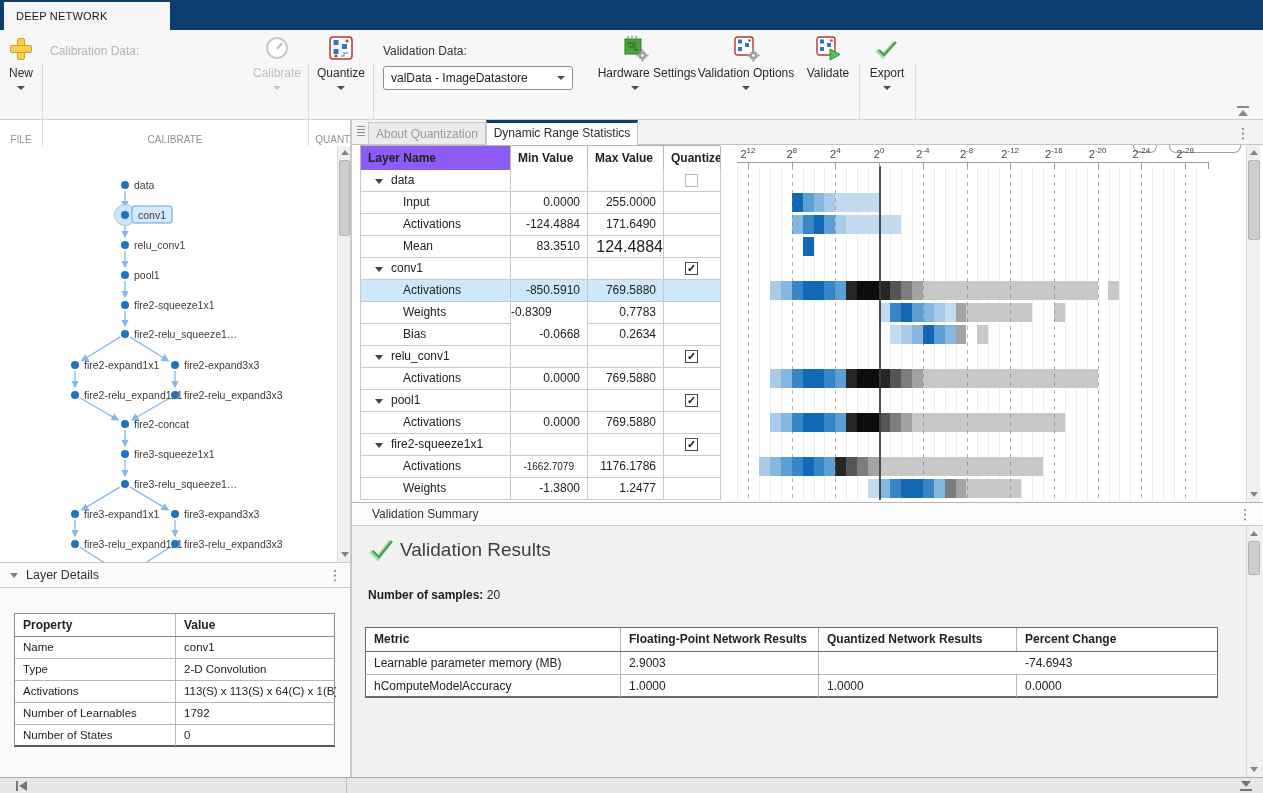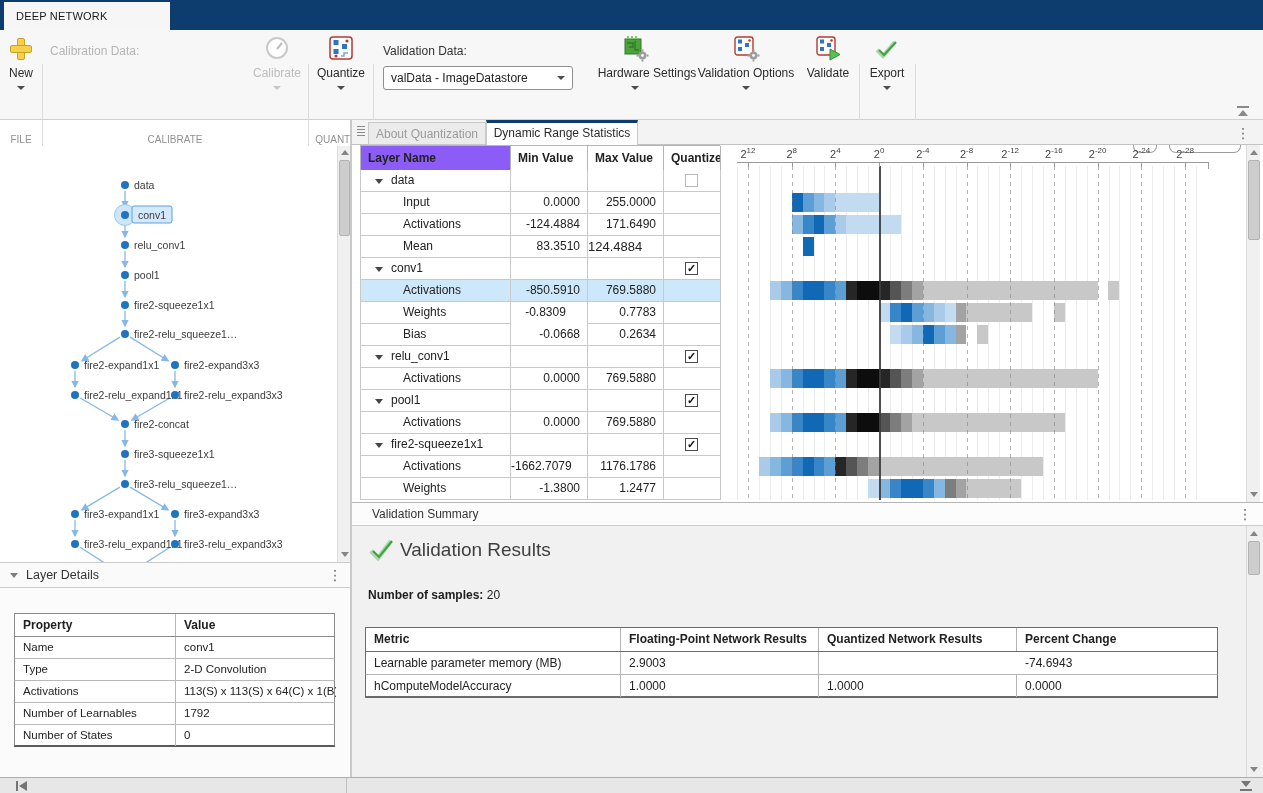--- a/index.html
+++ b/index.html
@@ -362,21 +362,21 @@
           </div>
           <div class="cell" style="left: 150px; top: 0px; width: 77px; height: 22px; border-right: 1px solid rgb(201, 201, 201); border-bottom: 1px solid rgb(201, 201, 201); font-size: 12px; line-height: 21px; box-sizing: border-box; text-align: right; padding-right: 7px;">-124.4884</div>
           <div class="cell" style="left: 227px; top: 0px; width: 76px; height: 22px; border-right: 1px solid rgb(201, 201, 201); border-bottom: 1px solid rgb(201, 201, 201); font-size: 12px; line-height: 21px; box-sizing: border-box; text-align: right; padding-right: 7px;">171.6490</div>
           <div class="cell" style="left: 303px; top: 0px; width: 57px; height: 22px; border-right: 1px solid rgb(201, 201, 201); border-bottom: 1px solid rgb(201, 201, 201); font-size: 12px; line-height: 21px; box-sizing: border-box;"></div>
         </div>
         <div style="position: absolute; left: 0px; top: 91px; width: 360px; height: 22px; border-left: 1px solid rgb(201, 201, 201); box-sizing: border-box; background: rgb(255, 255, 255);">
           <div class="cell" style="left: 0px; top: 0px; width: 150px; height: 22px; border-right: 1px solid rgb(201, 201, 201); border-bottom: 1px solid rgb(201, 201, 201); font-size: 12px; line-height: 21px; box-sizing: border-box;">
             <div style="position: absolute; left: 42px; top: 0px; line-height: 21px;">Mean</div>
           </div>
           <div class="cell" style="left: 150px; top: 0px; width: 77px; height: 22px; border-right: 1px solid rgb(201, 201, 201); border-bottom: 1px solid rgb(201, 201, 201); font-size: 12px; line-height: 21px; box-sizing: border-box; text-align: right; padding-right: 7px;">83.3510</div>
-          <div class="cell" style="left: 227px; top: 0px; width: 76px; height: 22px; border-right: 1px solid rgb(201, 201, 201); border-bottom: 1px solid rgb(201, 201, 201); font-size: 13px; line-height: 21px; box-sizing: border-box; padding-right: 7px;">124.4884</div>
+          <div class="cell" style="left: 227px; top: 0px; width: 76px; height: 22px; border-right: 1px solid rgb(201, 201, 201); border-bottom: 1px solid rgb(201, 201, 201); font-size: 16px; line-height: 21px; box-sizing: border-box; text-align: right; ">124.4884</div>
           <div class="cell" style="left: 303px; top: 0px; width: 57px; height: 22px; border-right: 1px solid rgb(201, 201, 201); border-bottom: 1px solid rgb(201, 201, 201); font-size: 12px; line-height: 21px; box-sizing: border-box;"></div>
         </div>
         <div style="position: absolute; left: 0px; top: 113px; width: 360px; height: 22px; border-left: 1px solid rgb(201, 201, 201); box-sizing: border-box; background: rgb(255, 255, 255);">
           <div class="cell" style="left: 0px; top: 0px; width: 150px; height: 22px; border-right: 1px solid rgb(201, 201, 201); border-bottom: 1px solid rgb(201, 201, 201); font-size: 12px; line-height: 21px; box-sizing: border-box;">
             <div style="position: absolute; left: 14px; top: 9px; width: 0px; height: 0px; border-left: 4px solid transparent; border-right: 4px solid transparent; border-top: 5px solid rgb(68, 68, 68);"></div>
             <div style="position: absolute; left: 30px; top: 0px; line-height: 21px;">conv1</div>
           </div>
           <div class="cell" style="left: 150px; top: 0px; width: 77px; height: 22px; border-right: 1px solid rgb(201, 201, 201); border-bottom: 1px solid rgb(201, 201, 201); font-size: 12px; line-height: 21px; box-sizing: border-box; text-align: right; padding-right: 7px;"></div>
           <div class="cell" style="left: 227px; top: 0px; width: 76px; height: 22px; border-right: 1px solid rgb(201, 201, 201); border-bottom: 1px solid rgb(201, 201, 201); font-size: 12px; line-height: 21px; box-sizing: border-box; text-align: right; padding-right: 7px;"></div>
           <div class="cell" style="left: 303px; top: 0px; width: 57px; height: 22px; border-right: 1px solid rgb(201, 201, 201); border-bottom: 1px solid rgb(201, 201, 201); font-size: 12px; line-height: 21px; box-sizing: border-box;">
@@ -388,21 +388,21 @@
             <div style="position: absolute; left: 42px; top: 0px; line-height: 21px;">Activations</div>
           </div>
           <div class="cell" style="left: 150px; top: 0px; width: 77px; height: 22px; border-right: 1px solid rgb(201, 201, 201); border-bottom: 1px solid rgb(201, 201, 201); font-size: 12px; line-height: 21px; box-sizing: border-box; text-align: right; padding-right: 7px;">-850.5910</div>
           <div class="cell" style="left: 227px; top: 0px; width: 76px; height: 22px; border-right: 1px solid rgb(201, 201, 201); border-bottom: 1px solid rgb(201, 201, 201); font-size: 12px; line-height: 21px; box-sizing: border-box; text-align: right; padding-right: 7px;">769.5880</div>
           <div class="cell" style="left: 303px; top: 0px; width: 57px; height: 22px; border-right: 1px solid rgb(201, 201, 201); border-bottom: 1px solid rgb(201, 201, 201); font-size: 12px; line-height: 21px; box-sizing: border-box;"></div>
         </div>
         <div style="position: absolute; left: 0px; top: 157px; width: 360px; height: 22px; border-left: 1px solid rgb(201, 201, 201); box-sizing: border-box; background: rgb(255, 255, 255);">
           <div class="cell" style="left: 0px; top: 0px; width: 150px; height: 22px; border-right: 1px solid rgb(201, 201, 201); border-bottom: 1px solid rgb(201, 201, 201); font-size: 12px; line-height: 21px; box-sizing: border-box;">
             <div style="position: absolute; left: 42px; top: 0px; line-height: 21px;">Weights</div>
           </div>
-          <div class="cell" style="left: 150px; top: 0px; width: 77px; height: 32px; border-right: 1px solid rgb(201, 201, 201); border-bottom: 1px solid rgb(201, 201, 201); font-size: 12px; line-height: 21px; box-sizing: border-box; text-align: center; padding-right: 7px;">-0.8309</div>
+          <div class="cell" style="left: 150px; top: 0px; width: 77px; height: 32px; border-right: 1px solid rgb(201, 201, 201); border-bottom: 1px solid rgb(201, 201, 201); font-size: 12px; line-height: 21px; box-sizing: border-box; text-align: left; padding-right: 7px;">-0.8309</div>
           <div class="cell" style="left: 227px; top: 0px; width: 76px; height: 22px; border-right: 1px solid rgb(201, 201, 201); border-bottom: 1px solid rgb(201, 201, 201); font-size: 12px; line-height: 21px; box-sizing: border-box; text-align: right; padding-right: 7px;">0.7783</div>
           <div class="cell" style="left: 303px; top: 0px; width: 57px; height: 22px; border-right: 1px solid rgb(201, 201, 201); border-bottom: 1px solid rgb(201, 201, 201); font-size: 12px; line-height: 21px; box-sizing: border-box;"></div>
         </div>
         <div style="position: absolute; left: 0px; top: 179px; width: 360px; height: 22px; border-left: 1px solid rgb(201, 201, 201); box-sizing: border-box; background: rgb(255, 255, 255);">
           <div class="cell" style="left: 0px; top: 0px; width: 150px; height: 22px; border-right: 1px solid rgb(201, 201, 201); border-bottom: 1px solid rgb(201, 201, 201); font-size: 12px; line-height: 21px; box-sizing: border-box;">
             <div style="position: absolute; left: 42px; top: 0px; line-height: 21px;">Bias</div>
           </div>
           <div class="cell" style="left: 150px; top: 0px; width: 77px; height: 22px; border-right: 1px solid rgb(201, 201, 201); border-bottom: 1px solid rgb(201, 201, 201); font-size: 12px; line-height: 21px; box-sizing: border-box; text-align: right; padding-right: 7px;">-0.0668</div>
           <div class="cell" style="left: 227px; top: 0px; width: 76px; height: 22px; border-right: 1px solid rgb(201, 201, 201); border-bottom: 1px solid rgb(201, 201, 201); font-size: 12px; line-height: 21px; box-sizing: border-box; text-align: right; padding-right: 7px;">0.2634</div>
           <div class="cell" style="left: 303px; top: 0px; width: 57px; height: 22px; border-right: 1px solid rgb(201, 201, 201); border-bottom: 1px solid rgb(201, 201, 201); font-size: 12px; line-height: 21px; box-sizing: border-box;"></div>
@@ -453,21 +453,21 @@
           <div class="cell" style="left: 150px; top: 0px; width: 77px; height: 22px; border-right: 1px solid rgb(201, 201, 201); border-bottom: 1px solid rgb(201, 201, 201); font-size: 12px; line-height: 21px; box-sizing: border-box; text-align: right; padding-right: 7px;"></div>
           <div class="cell" style="left: 227px; top: 0px; width: 76px; height: 22px; border-right: 1px solid rgb(201, 201, 201); border-bottom: 1px solid rgb(201, 201, 201); font-size: 12px; line-height: 21px; box-sizing: border-box; text-align: right; padding-right: 7px;"></div>
           <div class="cell" style="left: 303px; top: 0px; width: 57px; height: 22px; border-right: 1px solid rgb(201, 201, 201); border-bottom: 1px solid rgb(201, 201, 201); font-size: 12px; line-height: 21px; box-sizing: border-box;">
             <div class="checkbox" style="left: 21px; top: 4px; border: 1px solid rgb(74, 74, 74);">✓</div>
           </div>
         </div>
         <div style="position: absolute; left: 0px; top: 311px; width: 360px; height: 22px; border-left: 1px solid rgb(201, 201, 201); box-sizing: border-box; background: rgb(255, 255, 255);">
           <div class="cell" style="left: 0px; top: 0px; width: 150px; height: 22px; border-right: 1px solid rgb(201, 201, 201); border-bottom: 1px solid rgb(201, 201, 201); font-size: 12px; line-height: 21px; box-sizing: border-box;">
             <div style="position: absolute; left: 42px; top: 0px; line-height: 21px;">Activations</div>
           </div>
-          <div class="cell" style="left: 150px; top: 0px; width: 77px; height: 22px; border-right: 1px solid rgb(201, 201, 201); border-bottom: 1px solid rgb(201, 201, 201); font-size: 12px; line-height: 21px; box-sizing: border-box; padding-right: 7px;">-1662.7079</div>
+          <div class="cell" style="left: 150px; top: 0px; width: 77px; height: 22px; border-right: 1px solid rgb(201, 201, 201); border-bottom: 1px solid rgb(201, 201, 201); font-size: 10px; line-height: 21px; box-sizing: border-box; text-align: right; padding-right: 13px;">-1662.7079</div>
           <div class="cell" style="left: 227px; top: 0px; width: 76px; height: 22px; border-right: 1px solid rgb(201, 201, 201); border-bottom: 1px solid rgb(201, 201, 201); font-size: 12px; line-height: 21px; box-sizing: border-box; text-align: right; padding-right: 7px;">1176.1786</div>
           <div class="cell" style="left: 303px; top: 0px; width: 57px; height: 22px; border-right: 1px solid rgb(201, 201, 201); border-bottom: 1px solid rgb(201, 201, 201); font-size: 12px; line-height: 21px; box-sizing: border-box;"></div>
         </div>
         <div style="position: absolute; left: 0px; top: 333px; width: 360px; height: 22px; border-left: 1px solid rgb(201, 201, 201); box-sizing: border-box; background: rgb(255, 255, 255);">
           <div class="cell" style="left: 0px; top: 0px; width: 150px; height: 22px; border-right: 1px solid rgb(201, 201, 201); border-bottom: 1px solid rgb(201, 201, 201); font-size: 12px; line-height: 21px; box-sizing: border-box;">
             <div style="position: absolute; left: 42px; top: 0px; line-height: 21px;">Weights</div>
           </div>
           <div class="cell" style="left: 150px; top: 0px; width: 77px; height: 22px; border-right: 1px solid rgb(201, 201, 201); border-bottom: 1px solid rgb(201, 201, 201); font-size: 12px; line-height: 21px; box-sizing: border-box; text-align: right; padding-right: 7px;">-1.3800</div>
           <div class="cell" style="left: 227px; top: 0px; width: 76px; height: 22px; border-right: 1px solid rgb(201, 201, 201); border-bottom: 1px solid rgb(201, 201, 201); font-size: 12px; line-height: 21px; box-sizing: border-box; text-align: right; padding-right: 7px;">1.2477</div>
           <div class="cell" style="left: 303px; top: 0px; width: 57px; height: 22px; border-right: 1px solid rgb(201, 201, 201); border-bottom: 1px solid rgb(201, 201, 201); font-size: 12px; line-height: 21px; box-sizing: border-box;"></div>

